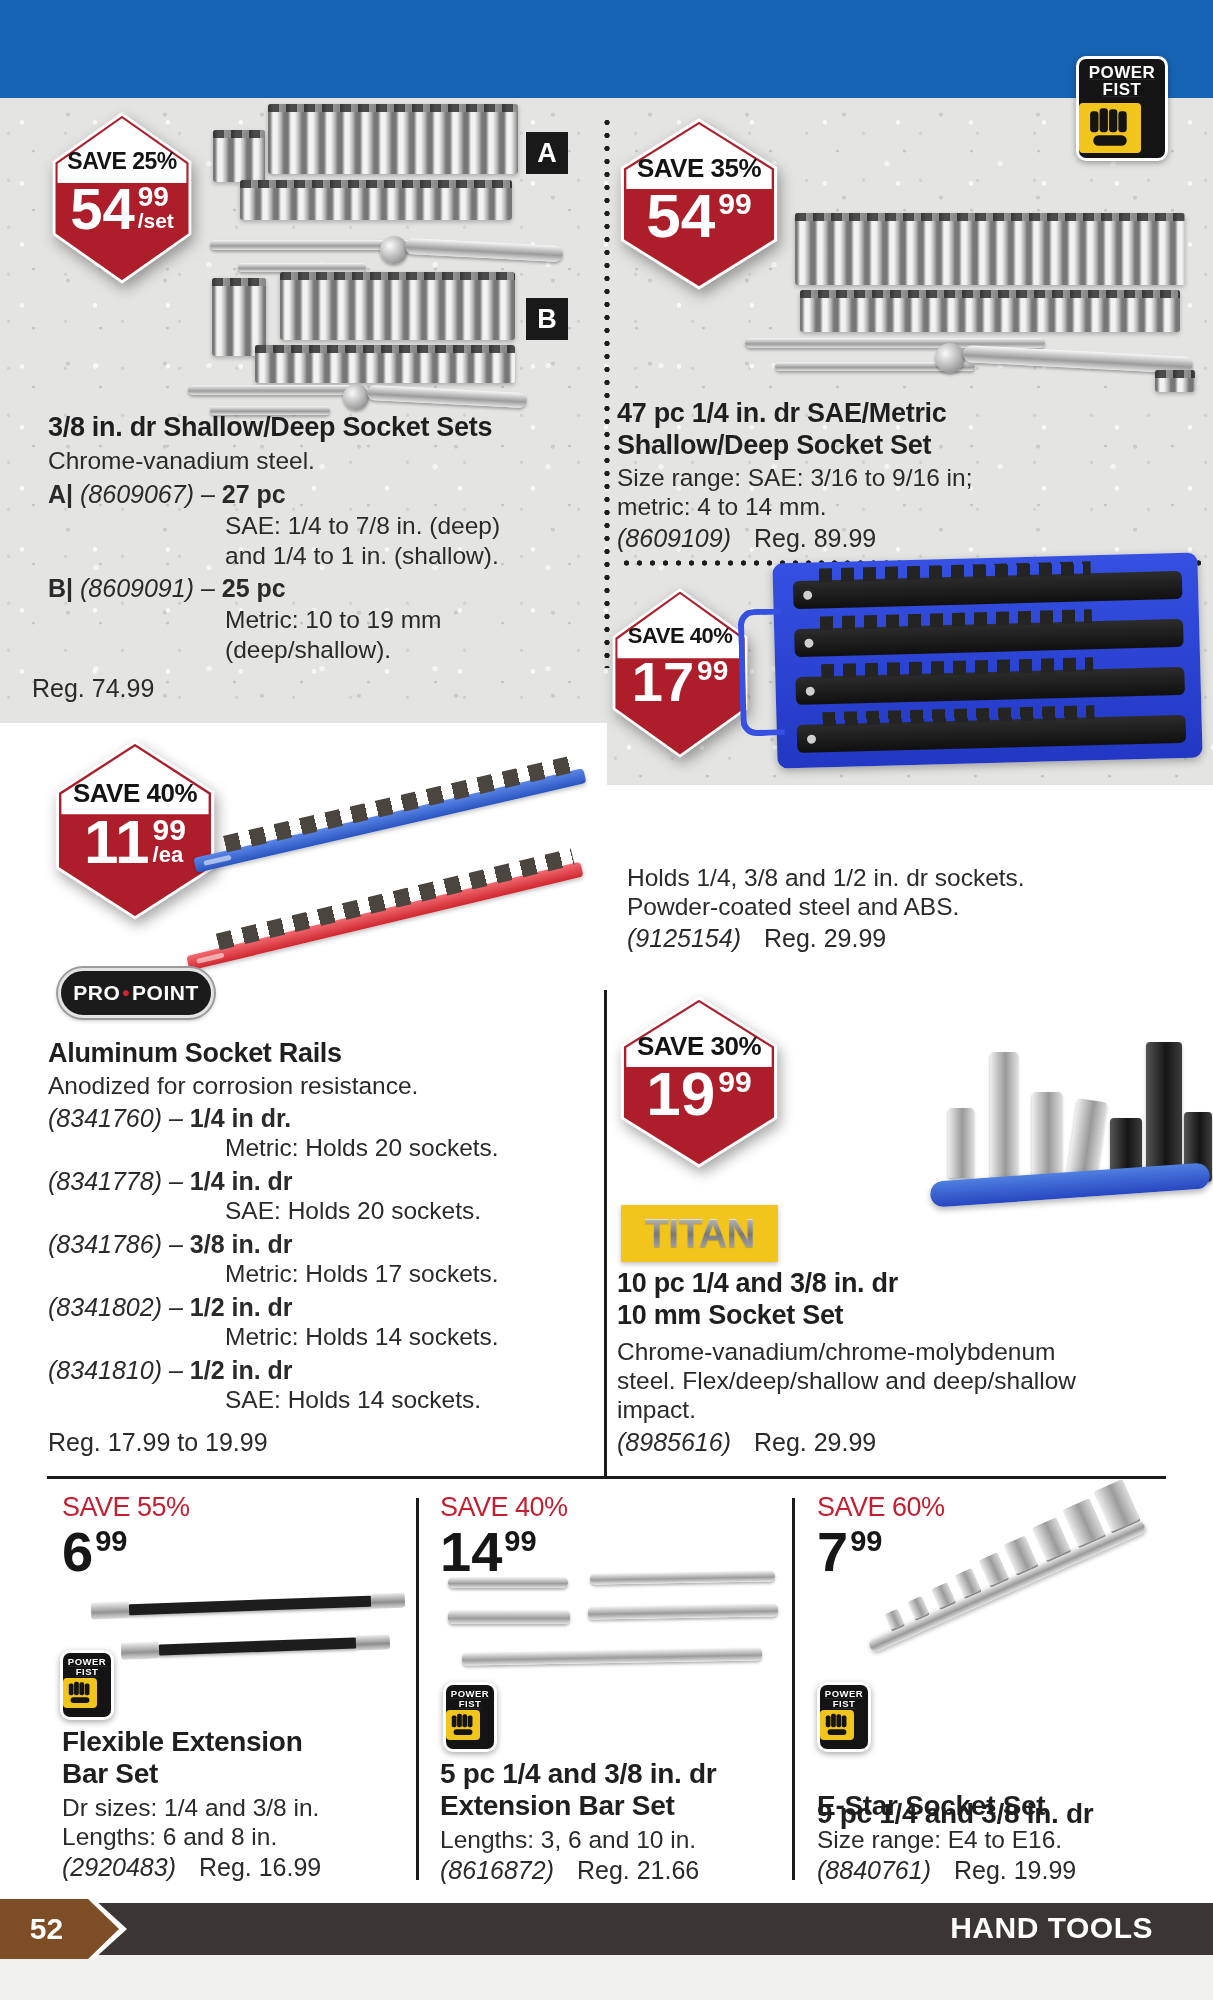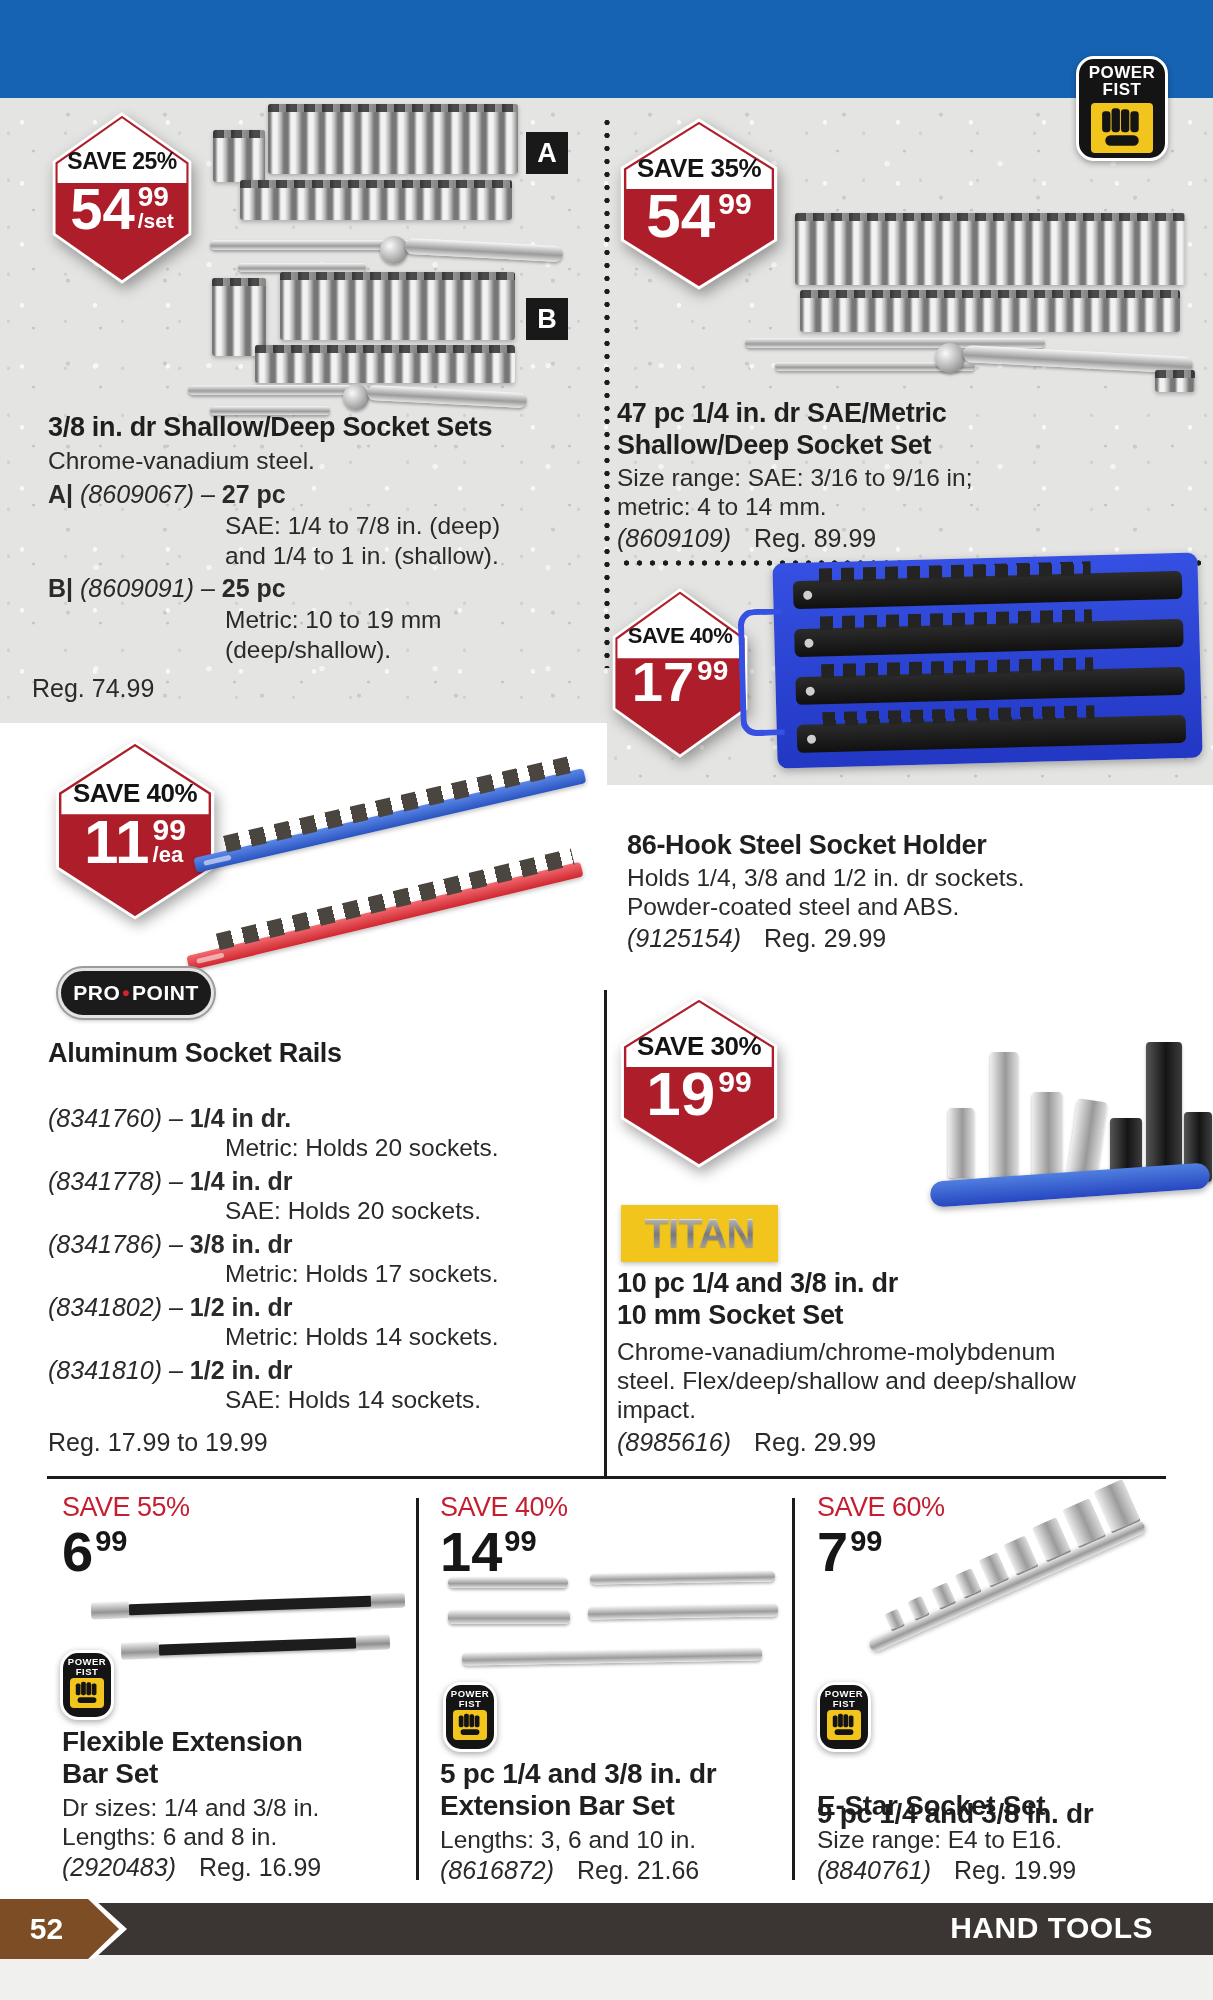--- a/index.html
+++ b/index.html
@@ -39,22 +39,22 @@
   .ab{position:absolute;width:42px;height:42px;background:#191919;color:#fff;font-weight:700;font-size:27px;
       display:flex;align-items:center;justify-content:center;}
   
   .vdots{position:absolute;width:6px;background-image:radial-gradient(circle,#1c1c1c 2.4px,transparent 2.9px);
          background-size:6px 13px;background-repeat:repeat-y;}
   .hdots{position:absolute;height:6px;background-image:radial-gradient(circle,#1c1c1c 2.4px,transparent 2.9px);
          background-size:13px 6px;background-repeat:repeat-x;}
   .vrule{position:absolute;width:3px;background:#1b1b1b;}
   .hrule{position:absolute;height:3px;background:#1b1b1b;}
   
-  .pf{position:absolute;background:#141414;border:3px solid #fff;border-radius:18px;
-      box-shadow:0 2px 6px rgba(0,0,0,.35);display:flex;flex-direction:column;align-items:center;}
+  .pf{position:absolute;background:#141414;border:3px solid #fff;border-radius:10px;
+      box-shadow:0 2px 6px rgba(0,0,0,.35);display:flex;flex-direction:column;text-decoration:underline;}
   .pf .w{color:#fff;font-weight:800;text-align:center;line-height:1.02;letter-spacing:.5px;}
   .pf .fist{background:#f2c51d;border-radius:4px;display:flex;align-items:center;justify-content:center;}
   
   .pp{position:absolute;background:#1b1b1b;border:3px solid #e4e4e4;box-shadow:0 0 0 2px #9c9c9c,0 2px 5px rgba(0,0,0,.3);
       border-radius:26px;display:flex;align-items:center;justify-content:center;
       color:#fff;font-weight:800;letter-spacing:.5px;}
   .pp .dot{color:#d42330;margin:0 2px;}
   
   .titan{position:absolute;background:#f2c51d;display:flex;align-items:center;justify-content:center;
          box-shadow:0 2px 5px rgba(0,0,0,.25);}
@@ -239,21 +239,20 @@
   </div>
 
   <div class="holder" style="left:775px;top:558px;width:425px;height:205px;">
     <div class="hhandle" style="left:-36px;top:45px;width:38px;height:115px;"></div>
     <div class="hrail" style="top:18px;"></div>
     <div class="hrail" style="top:66px;"></div>
     <div class="hrail" style="top:114px;"></div>
     <div class="hrail" style="top:162px;"></div>
   </div>
 
-  <div class="line h1" style="left:627px;top:830px;">86-Hook Steel Socket Holder</div>
   <div class="line b24" style="left:627px;top:864px;">Holds 1/4, 3/8 and 1/2 in. dr sockets.</div>
   <div class="line b24" style="left:627px;top:893px;">Powder-coated steel and ABS.</div>
   <div class="line b25" style="left:627px;top:924px;">
     <span class="it">(9125154)</span>
     <span class="regtxt">Reg. 29.99</span>
   </div>
 
   <div class="badge" style="left:55px;top:740px;width:160px;height:180px;">
     <svg viewBox="0 0 200 252" preserveAspectRatio="none">
       <polygon points="100,3 197,73 197,179 100,249 3,179 3,73" fill="#ae1e2a" stroke="#ffffff" stroke-width="4"></polygon>
@@ -274,20 +273,21 @@
     <div class="rail rail-red" style="left:188px;top:956px;width:405px;transform:rotate(-13.5deg);"></div>
   </div>
 
   <div class="pp" style="left:58px;top:968px;width:150px;height:44px;font-size:21px;">
     <span>PRO</span>
       <span class="dot">•</span>
       <span>POINT</span>
   </div>
 
   <div class="line h1" style="left:48px;top:1038px;">Aluminum Socket Rails</div>
+  <div class="line b24" style="left:48px;top:1072px;">Anodized for corrosion resistance.</div>
 
   <div class="line b25" style="left:48px;top:1104px;">
     <span class="it">(8341760) –</span>
     <span class="bold">1/4 in dr.</span>
   </div>
   <div class="line b24" style="left:225px;top:1134px;">Metric: Holds 20 sockets.</div>
   <div class="line b25" style="left:48px;top:1167px;">
     <span class="it">(8341778) –</span>
     <span class="bold">1/4 in. dr</span>
   </div>

